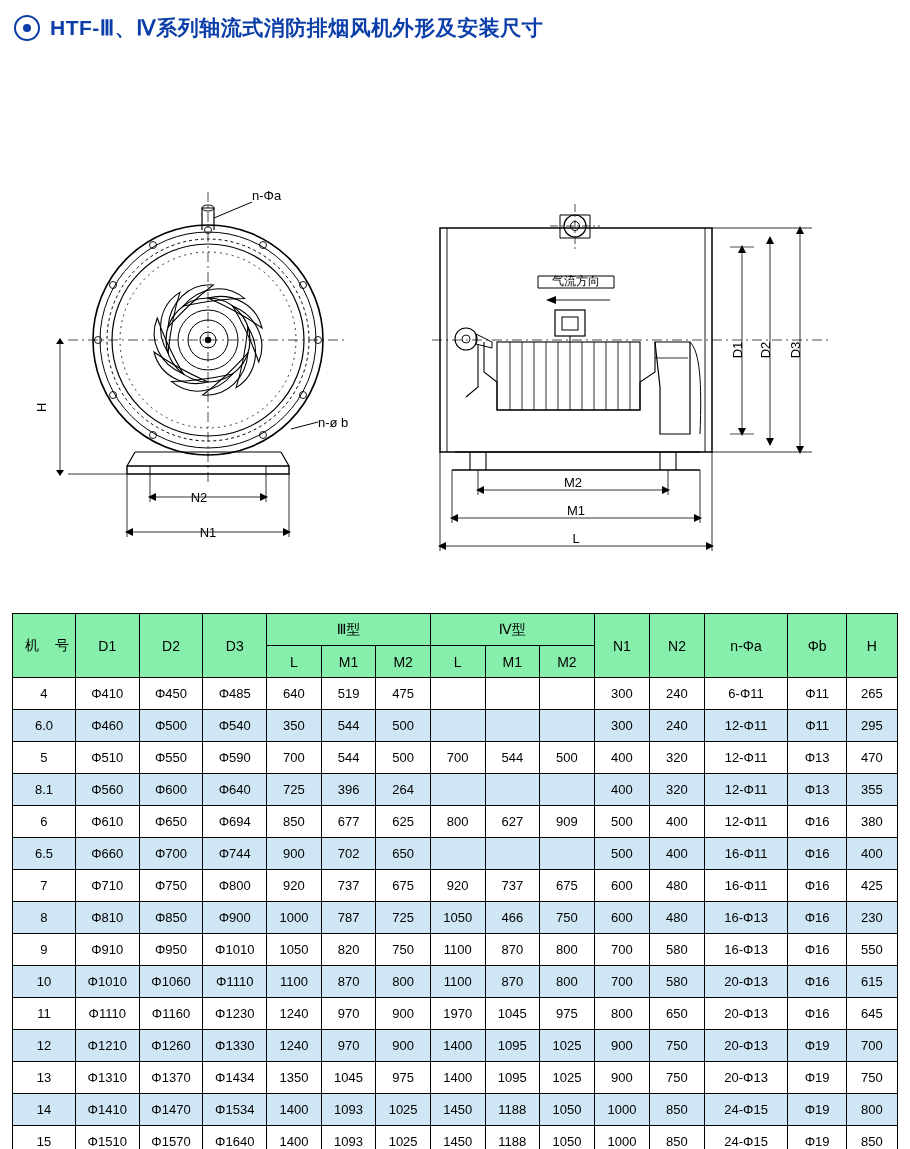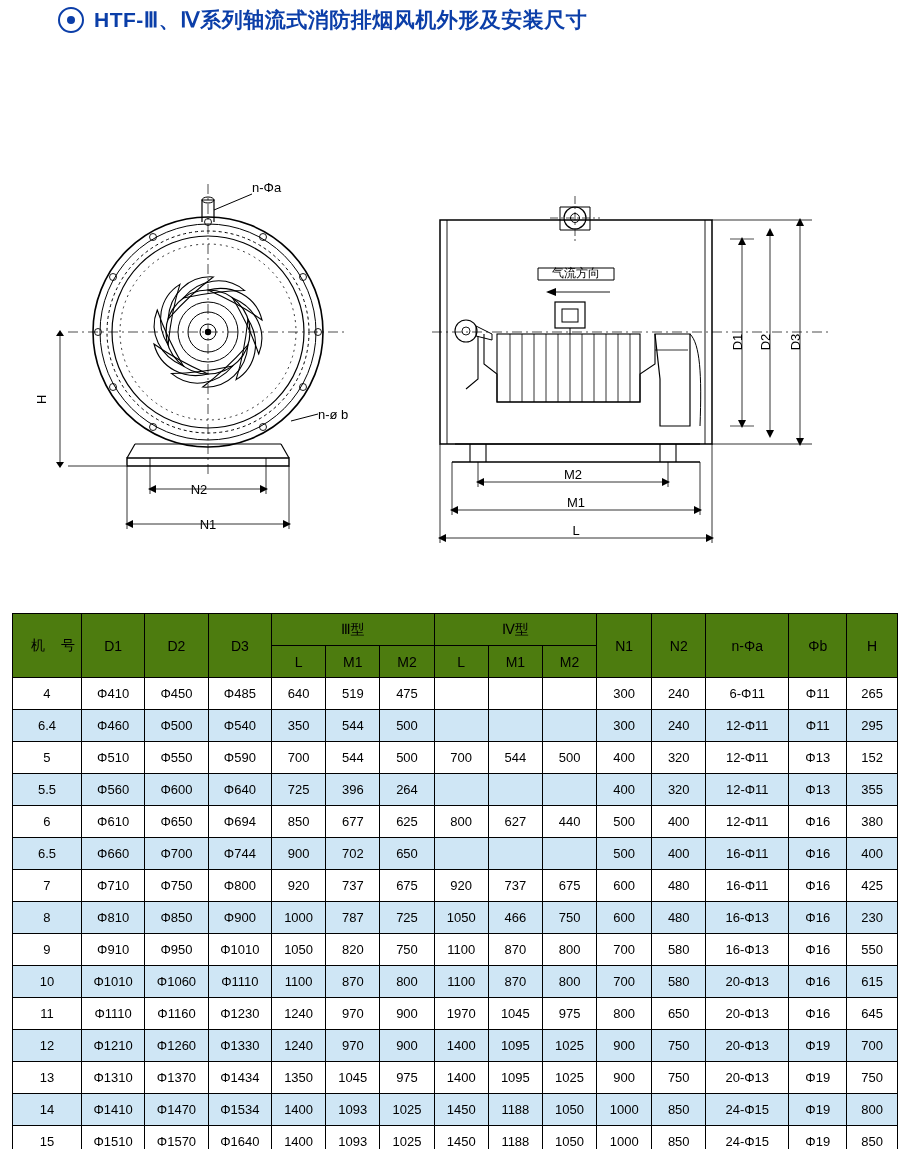--- a/index.html
+++ b/index.html
@@ -14,22 +14,21 @@
     color: #000;
     position: relative;
     overflow: hidden;
   }
 
   
   .header {
     display: flex;
     align-items: center;
     gap: 10px;
-    padding: 6px 0 0 14px;
-    margin-left: 44px;
+    padding: 14px 0 0 14px;
   }
   .header-bullet {
     width: 22px;
     height: 22px;
     border: 2px solid #0b3ea8;
     border-radius: 50%;
     position: relative;
     flex: none;
   }
   .header-bullet::after {
@@ -73,37 +72,37 @@
   }
   table.spec th, table.spec td {
     border: 1px solid #000;
     text-align: center;
     padding: 0;
     height: 31px;
     font-weight: normal;
     white-space: nowrap;
   }
   table.spec thead th {
-    background: #4d7c0f;
+    background: #86efac;
     font-size: 14px;
   }
   table.spec tbody tr.alt td {
     background: #cfe6f5;
   }
   table.spec tbody tr td {
     background: #ffffff;
   }
   .col-jh { width: 56px; }
   .col-d  { width: 66px; }
   .col-l  { width: 57px; }
   .col-n  { width: 58px; }
   .col-na { width: 88px; }
   .col-ob { width: 62px; }
   .col-h  { width: 54px; }
-  .jh-label { letter-spacing: 6px; padding-left: 18px; text-align: center; }
+  .jh-label { letter-spacing: 6px; padding-left: 12px; text-align: center; }
 </style>
 </head>
 <body>
 
 <div class="header">
   <span class="header-bullet"></span>
   <span class="header-title">HTF-Ⅲ、Ⅳ系列轴流式消防排烟风机外形及安装尺寸</span>
 </div>
 
 <div class="drawing">
@@ -347,21 +346,21 @@
           <td class="col-l"></td>
           <td class="col-l"></td>
           <td class="col-l"></td>
           <td class="col-n">300</td>
           <td class="col-n">240</td>
           <td class="col-na">6-Φ11</td>
           <td class="col-ob">Φ11</td>
           <td class="col-h">265</td>
         </tr>
         <tr class="alt">
-          <td class="col-jh">6.4</td>
+          <td class="col-jh">6.0</td>
           <td class="col-d">Φ460</td>
           <td class="col-d">Φ500</td>
           <td class="col-d">Φ540</td>
           <td class="col-l">350</td>
           <td class="col-l">544</td>
           <td class="col-l">500</td>
           <td class="col-l"></td>
           <td class="col-l"></td>
           <td class="col-l"></td>
           <td class="col-n">300</td>
@@ -378,24 +377,24 @@
           <td class="col-l">700</td>
           <td class="col-l">544</td>
           <td class="col-l">500</td>
           <td class="col-l">700</td>
           <td class="col-l">544</td>
           <td class="col-l">500</td>
           <td class="col-n">400</td>
           <td class="col-n">320</td>
           <td class="col-na">12-Φ11</td>
           <td class="col-ob">Φ13</td>
-          <td class="col-h">152</td>
-        </tr>
-        <tr class="alt">
-          <td class="col-jh">5.5</td>
+          <td class="col-h">470</td>
+        </tr>
+        <tr class="alt">
+          <td class="col-jh">8.1</td>
           <td class="col-d">Φ560</td>
           <td class="col-d">Φ600</td>
           <td class="col-d">Φ640</td>
           <td class="col-l">725</td>
           <td class="col-l">396</td>
           <td class="col-l">264</td>
           <td class="col-l"></td>
           <td class="col-l"></td>
           <td class="col-l"></td>
           <td class="col-n">400</td>
@@ -407,21 +406,21 @@
         <tr>
           <td class="col-jh">6</td>
           <td class="col-d">Φ610</td>
           <td class="col-d">Φ650</td>
           <td class="col-d">Φ694</td>
           <td class="col-l">850</td>
           <td class="col-l">677</td>
           <td class="col-l">625</td>
           <td class="col-l">800</td>
           <td class="col-l">627</td>
-          <td class="col-l">440</td>
+          <td class="col-l">909</td>
           <td class="col-n">500</td>
           <td class="col-n">400</td>
           <td class="col-na">12-Φ11</td>
           <td class="col-ob">Φ16</td>
           <td class="col-h">380</td>
         </tr>
         <tr class="alt">
           <td class="col-jh">6.5</td>
           <td class="col-d">Φ660</td>
           <td class="col-d">Φ700</td>

